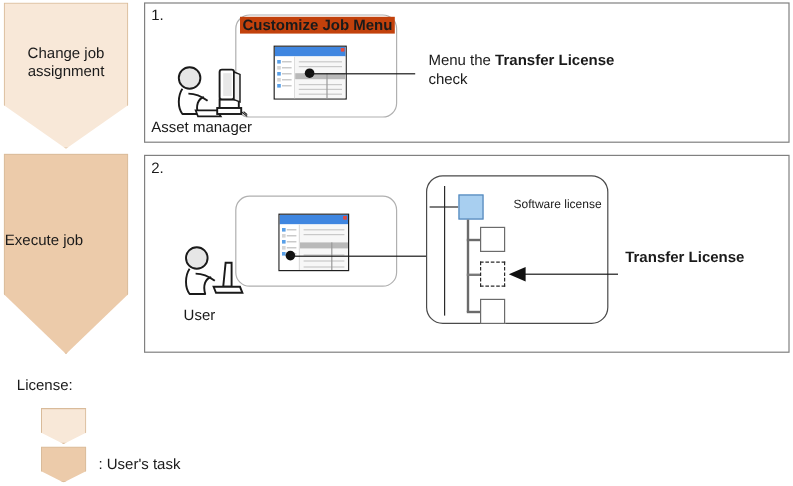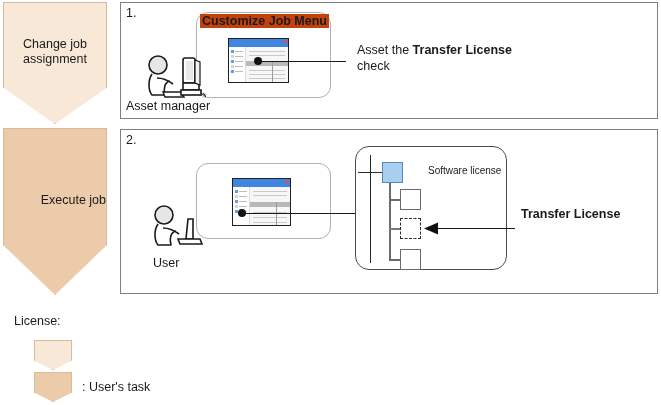--- a/index.html
+++ b/index.html
@@ -17,21 +17,21 @@
   }
   .abs { position: absolute; }
 
   
   .phase {
     width: 104px;
     box-sizing: border-box;
     border: 1px solid #d9bb9a;
     display: flex;
     align-items: center;
-    justify-content: flex-end;
+    justify-content: flex-start;
     text-align: center;
     font-size: 12.5px;
     line-height: 15px;
     -webkit-clip-path: polygon(0 0, 100% 0, 100% 70%, 50% 100%, 0 70%);
     clip-path: polygon(0 0, 100% 0, 100% 70%, 50% 100%, 0 70%);
   }
   .phase .phase-label { padding-bottom: 22px; }
   #phase-change {
     left: 3px; top: 2px; height: 122px;
     background: #f8e8d8;
@@ -239,21 +239,21 @@
     <div class="win-ln" style="top:31px;"></div>
     <div class="win-vline" style="left:26px; top:14px; bottom:0;"></div>
   </div>
 </div>
 
 <div class="abs dot" style="left:254px; top:57px;"></div>
 <div class="abs lead-line" style="left:258px; top:61px; width:88px;"></div>
 
 <div class="abs callout" style="left:357px; top:42px; width:190px;">
   <div>
-    <span>Asset the </span><b>Transfer License</b><span> check</span>
+    <span>Menu the </span><b>Transfer License</b><span> check</span>
   </div>
 </div>
 
 <div class="abs panel" id="panel-2"></div>
 
 <div class="abs step-num" style="left:126px; top:133px;">2.</div>
 
 <div class="abs round-box" id="user-screen-box"></div>
 
 <svg class="abs" style="left:148px; top:203px;" width="56" height="48" viewBox="0 0 56 48">

